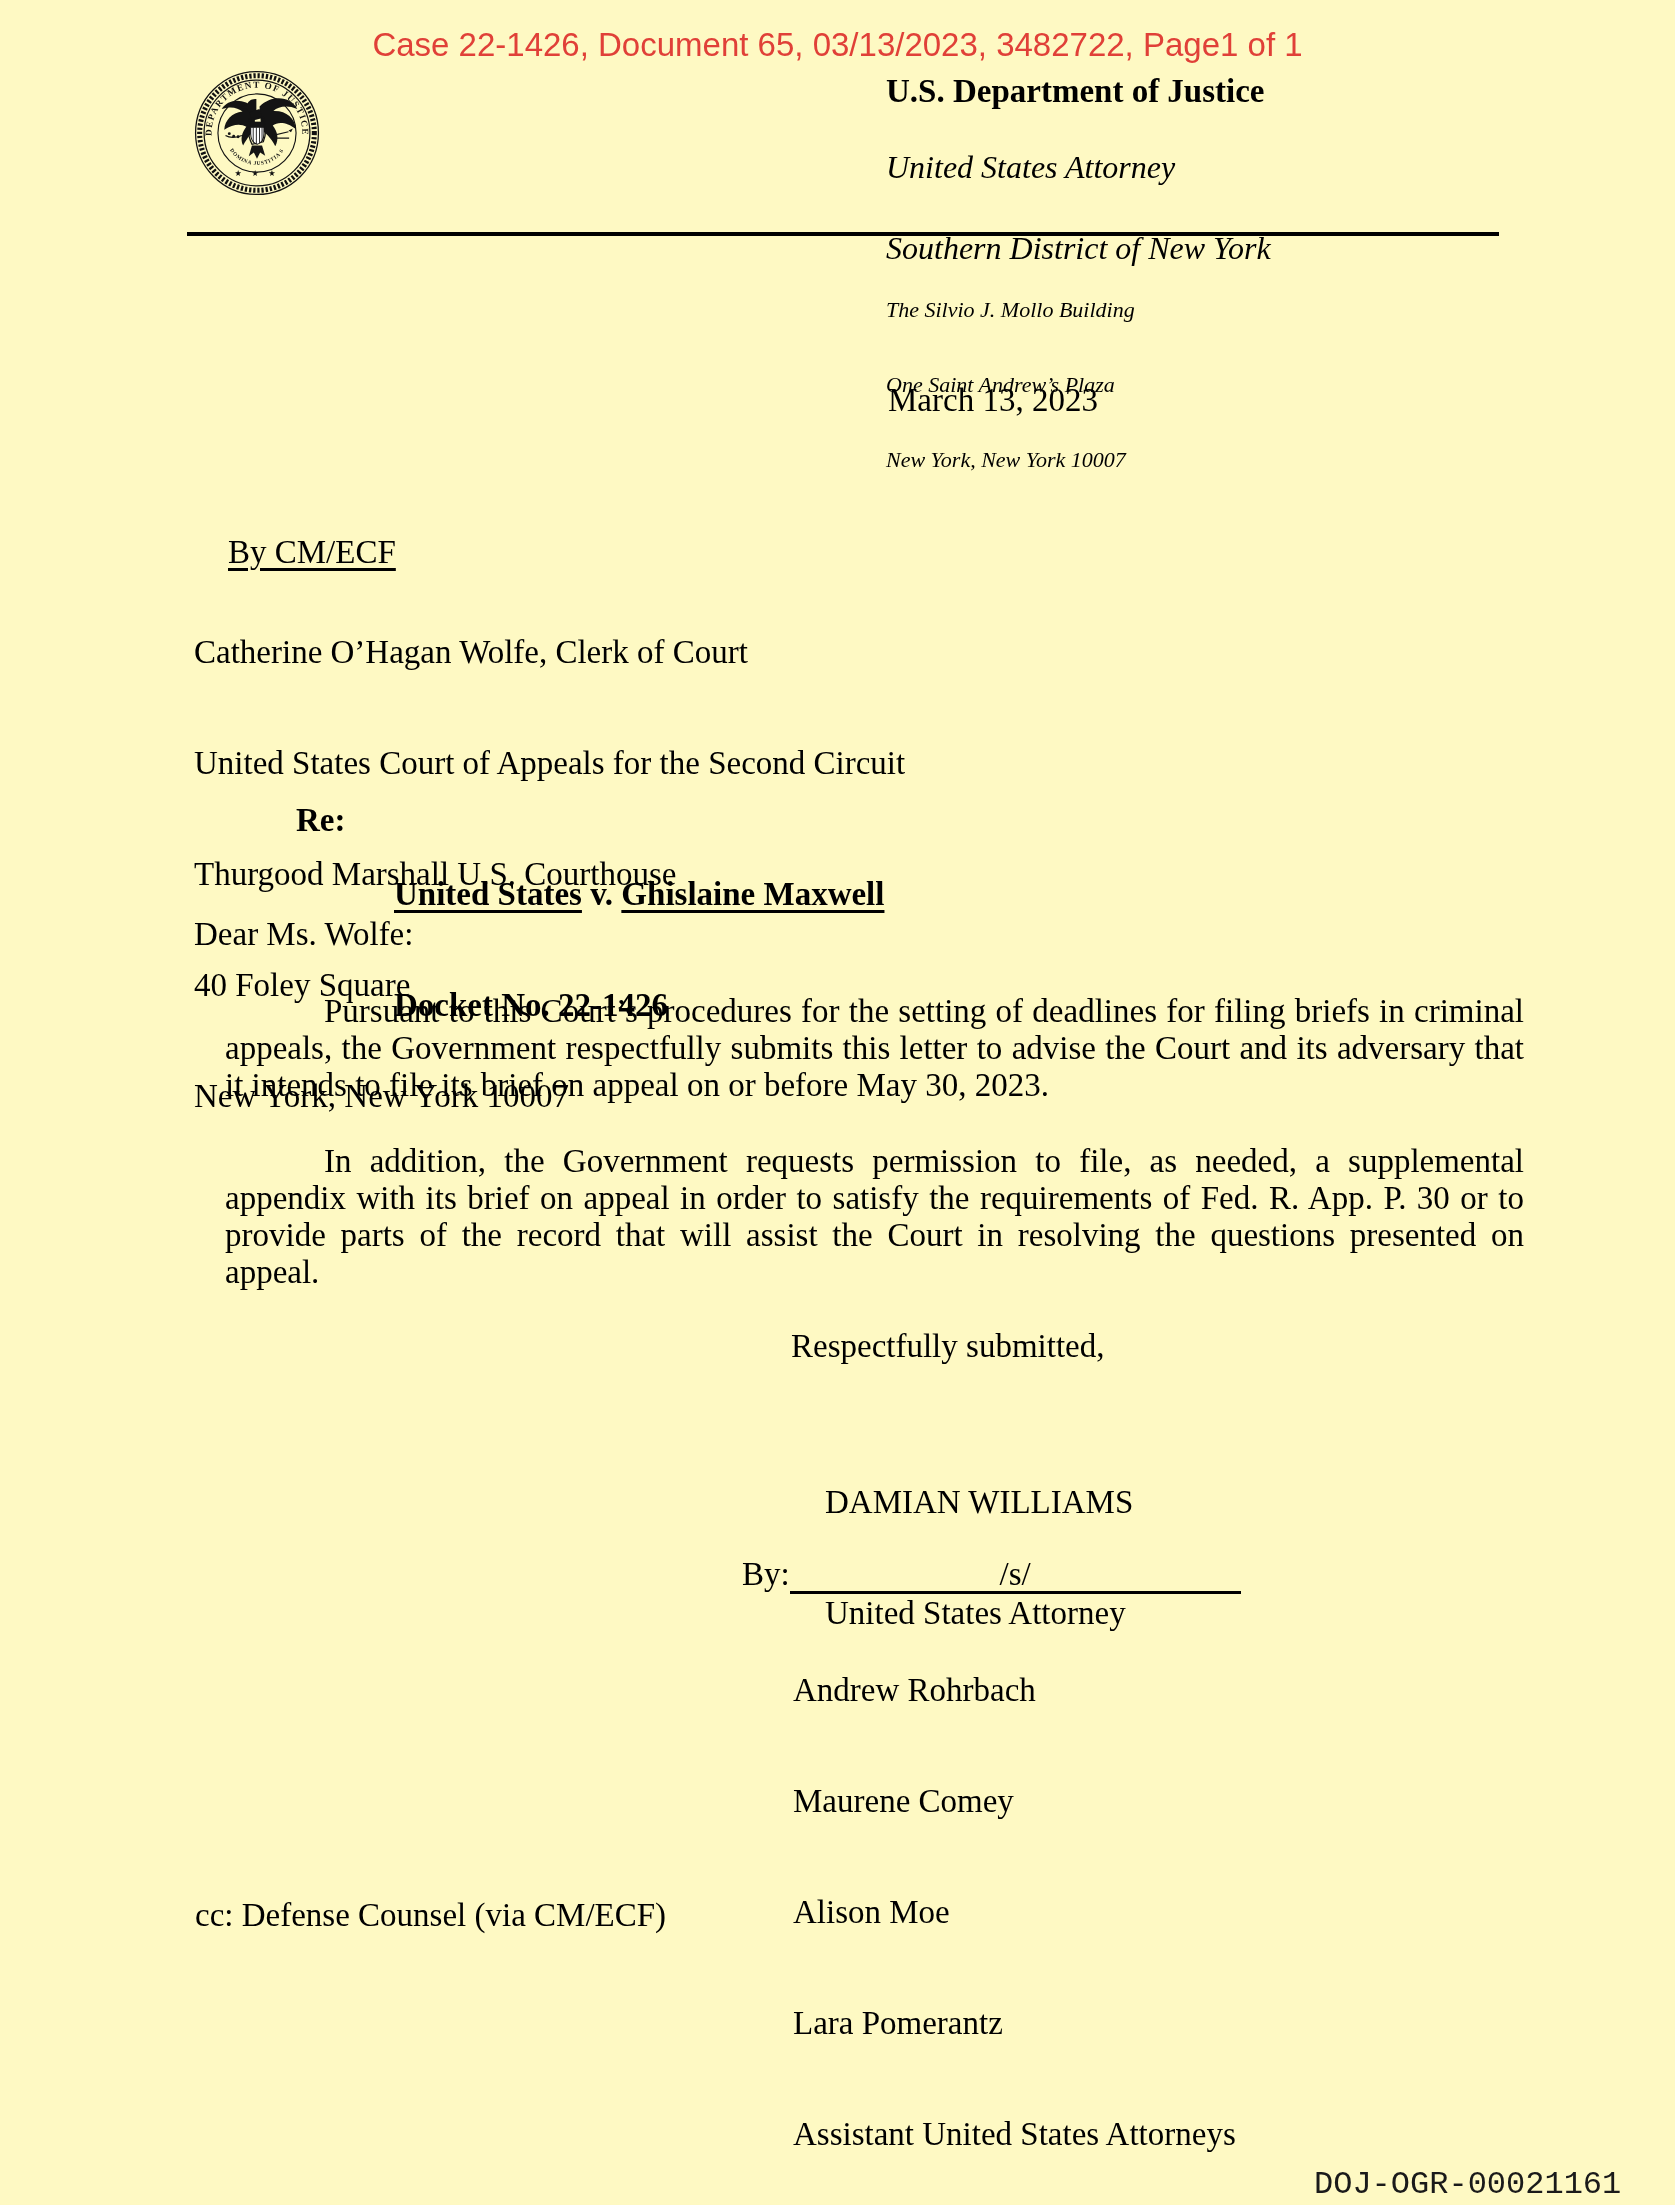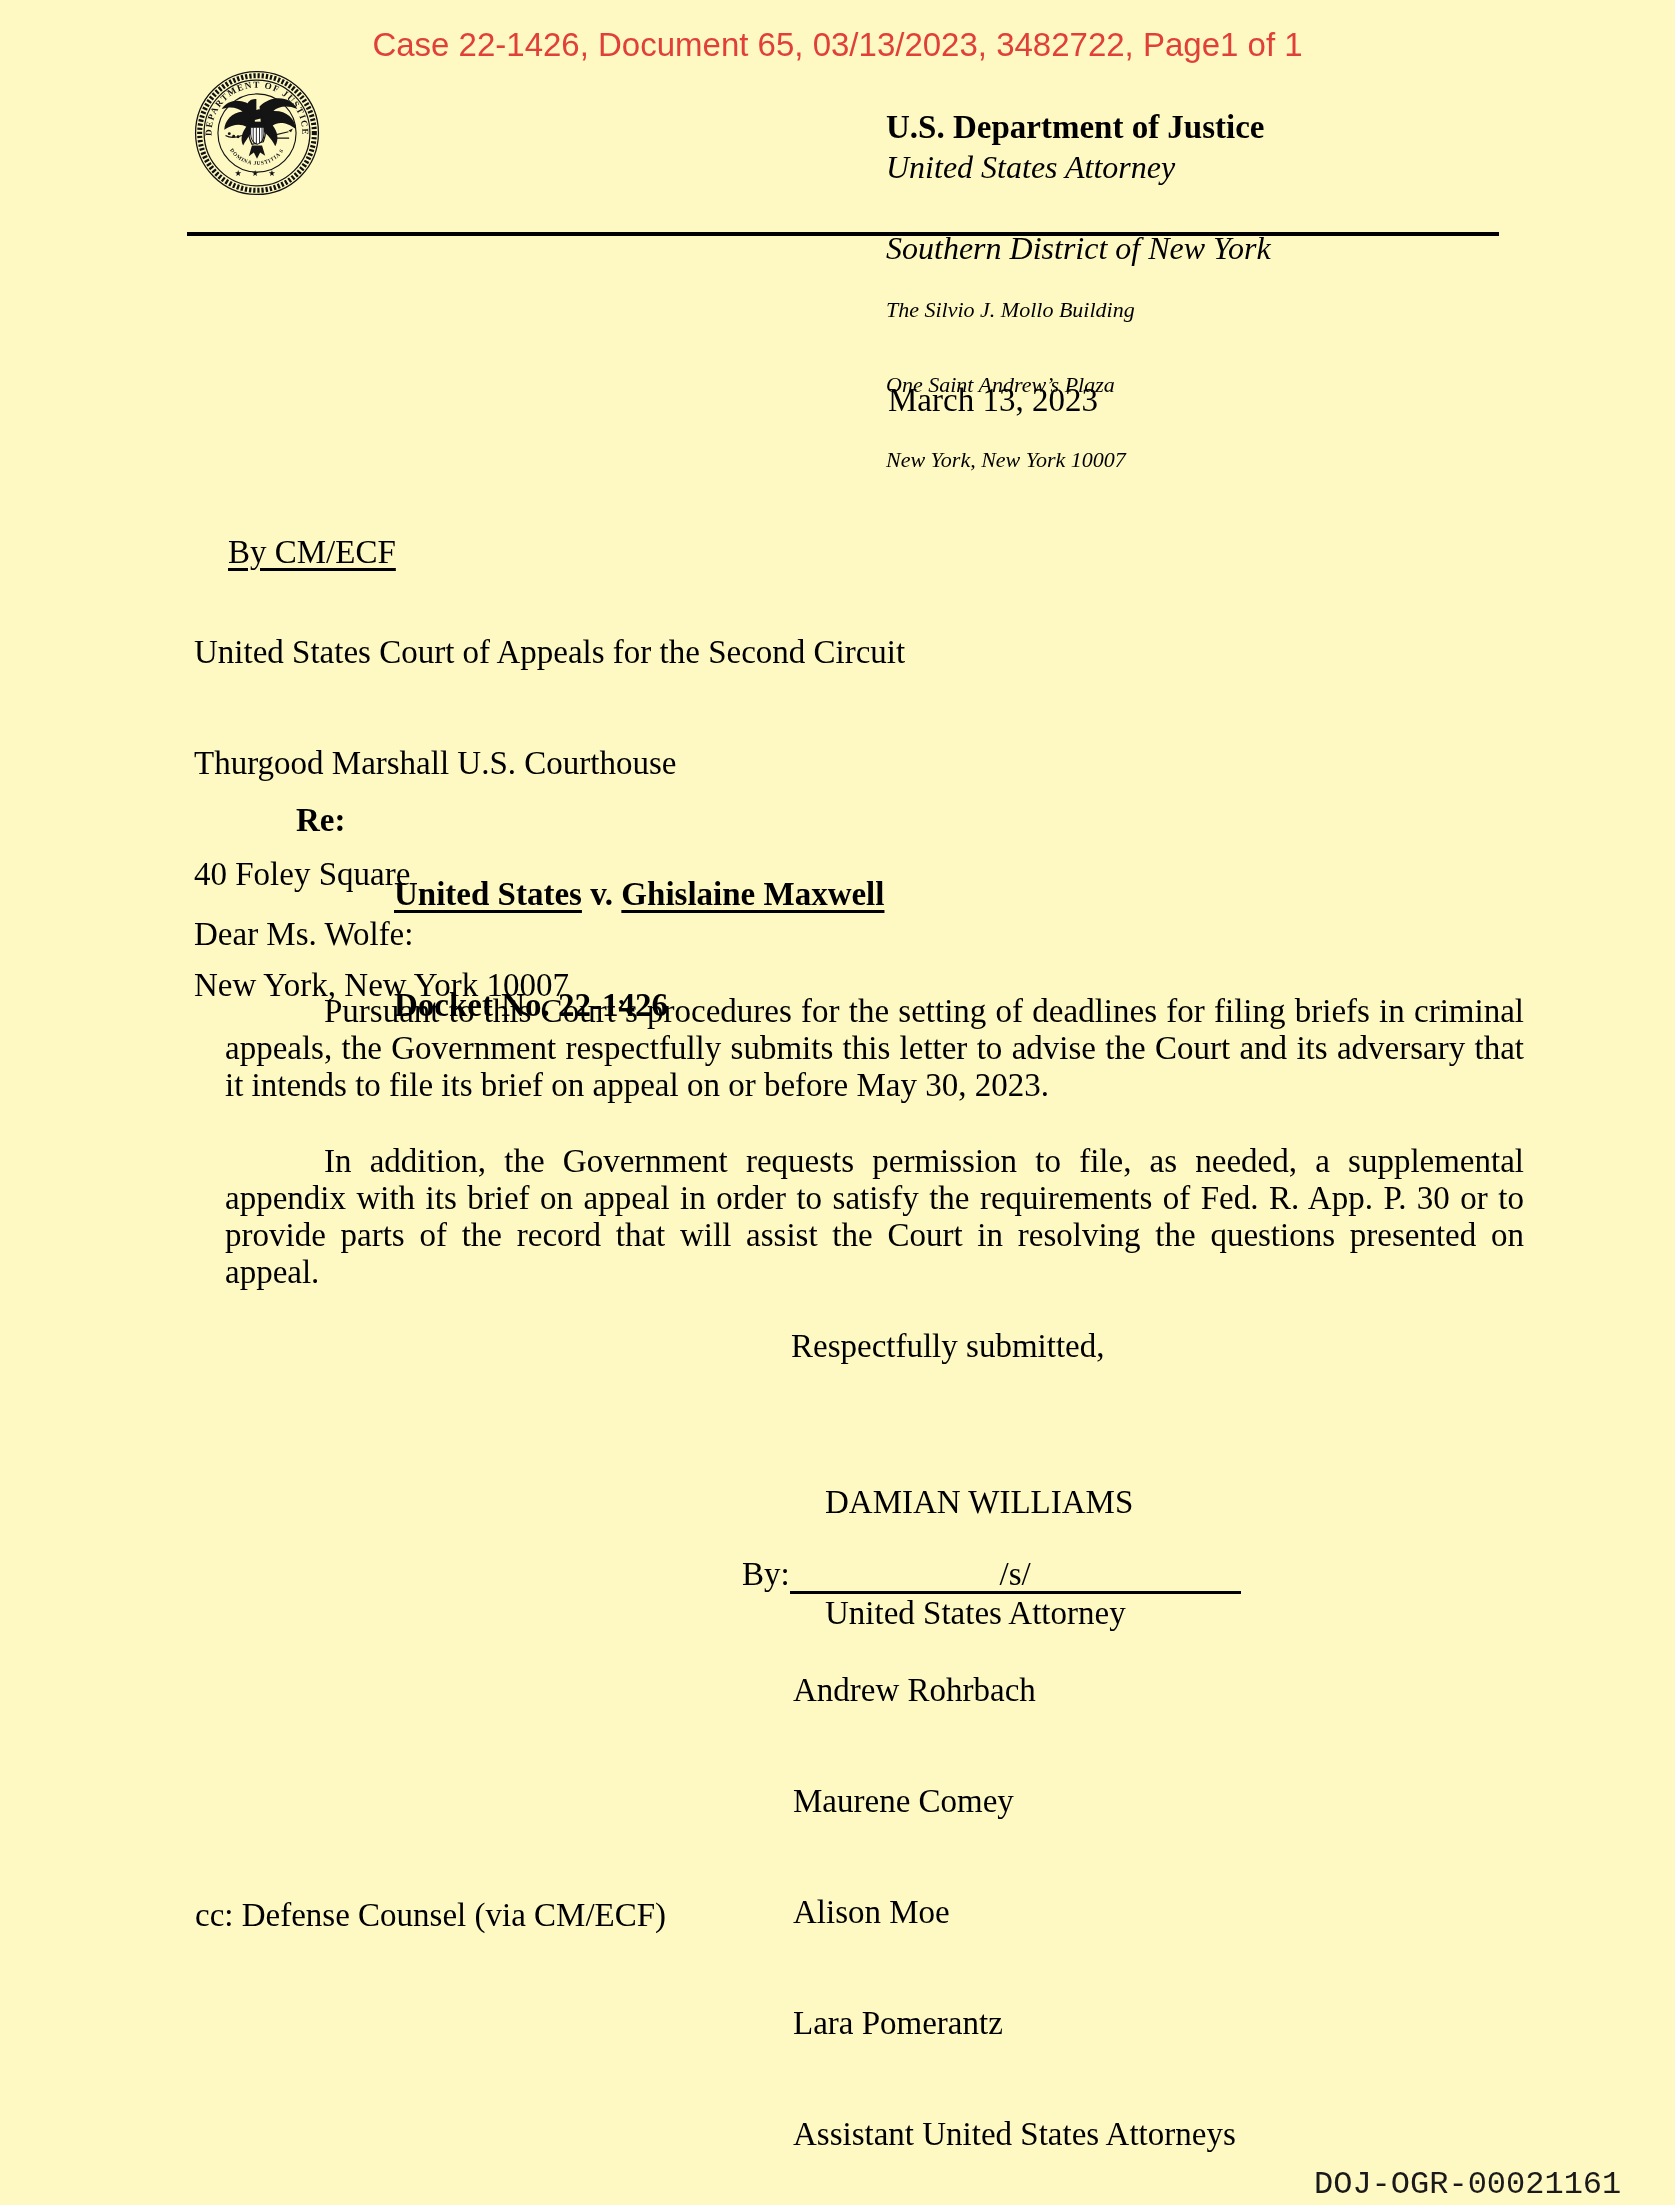--- a/index.html
+++ b/index.html
@@ -13,21 +13,21 @@
     overflow: hidden;
   }
   .abs { position: absolute; white-space: pre; }
   .body50 { font-size: 33px; line-height: 37px; }
   .stamp {
     left: 0; top: 26px; width: 1675px;
     text-align: center;
     font-family: "Liberation Sans", sans-serif;
     font-size: 33px; line-height: 37px;
   }
-  .agency { left: 886px; top: 73px; font-size: 33px; line-height: 37px; font-weight: bold; margin-top: 36px; }
+  .agency { left: 886px; top: 73px; font-size: 33px; line-height: 37px; font-weight: bold; }
   .office { left: 886px; top: 150px; font-size: 32px; line-height: 35px; font-style: italic; }
   .district { left: 886px; top: 185px; font-size: 32px; line-height: 35px; font-style: italic; margin-top: 46px; }
   .rule { left: 187px; top: 232px; width: 1312px; height: 4px; background: #000; }
   .addr { left: 886px; top: 247px; font-size: 22px; line-height: 25px; font-style: italic; }
   .date { left: 888px; top: 382px; }
   .delivery { left: 195px; top: 497px; font-weight: normal; }
   .u4 { text-decoration: underline; text-decoration-thickness: 2.6px; text-underline-offset: 5.3px; }
   .recipient { left: 194px; top: 560px; }
   .re-label { left: 296px; top: 802px; font-weight: bold; }
   .re-content { left: 394px; top: 802px; font-weight: bold; }
@@ -116,20 +116,21 @@
     <div>New York, New York 10007</div>
   </div>
 
   <div class="abs body50 date">March 13, 2023</div>
 
   <div class="abs body50 delivery">
     <span class="u4">By CM/ECF</span>
   </div>
 
   <div class="abs body50 recipient">
+    <div>Catherine O’Hagan Wolfe, Clerk of Court</div>
     <div>United States Court of Appeals for the Second Circuit</div>
     <div>Thurgood Marshall U.S. Courthouse</div>
     <div>40 Foley Square</div>
     <div>New York, New York 10007</div>
   </div>
 
   <div class="abs body50 re-label">Re:</div>
   <div class="abs body50 re-content">
     <div><span class="u4">United States</span><span> v. </span><span class="u4">Ghislaine Maxwell</span></div>
     <div>Docket No. 22-1426</div>

